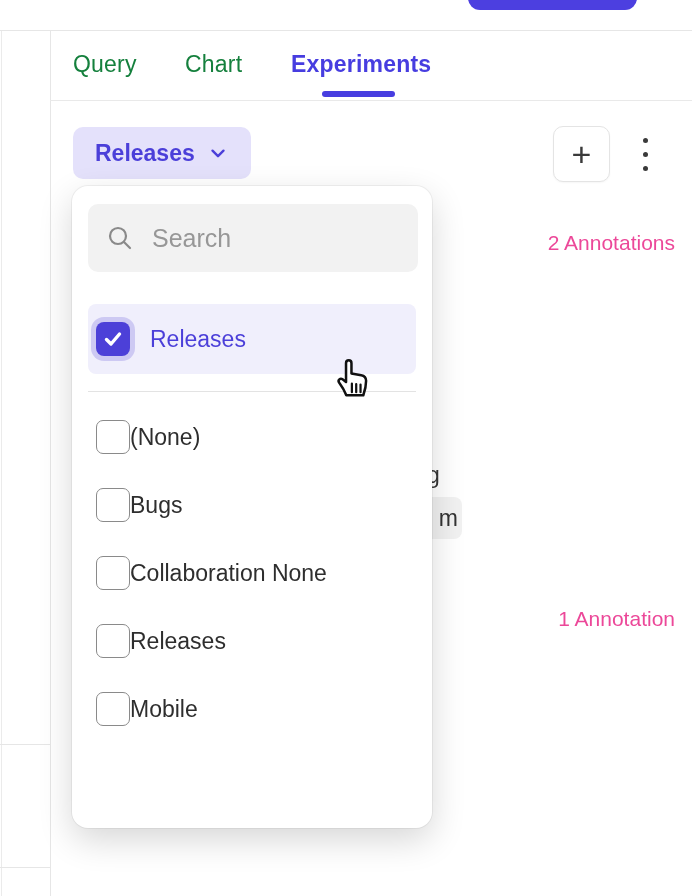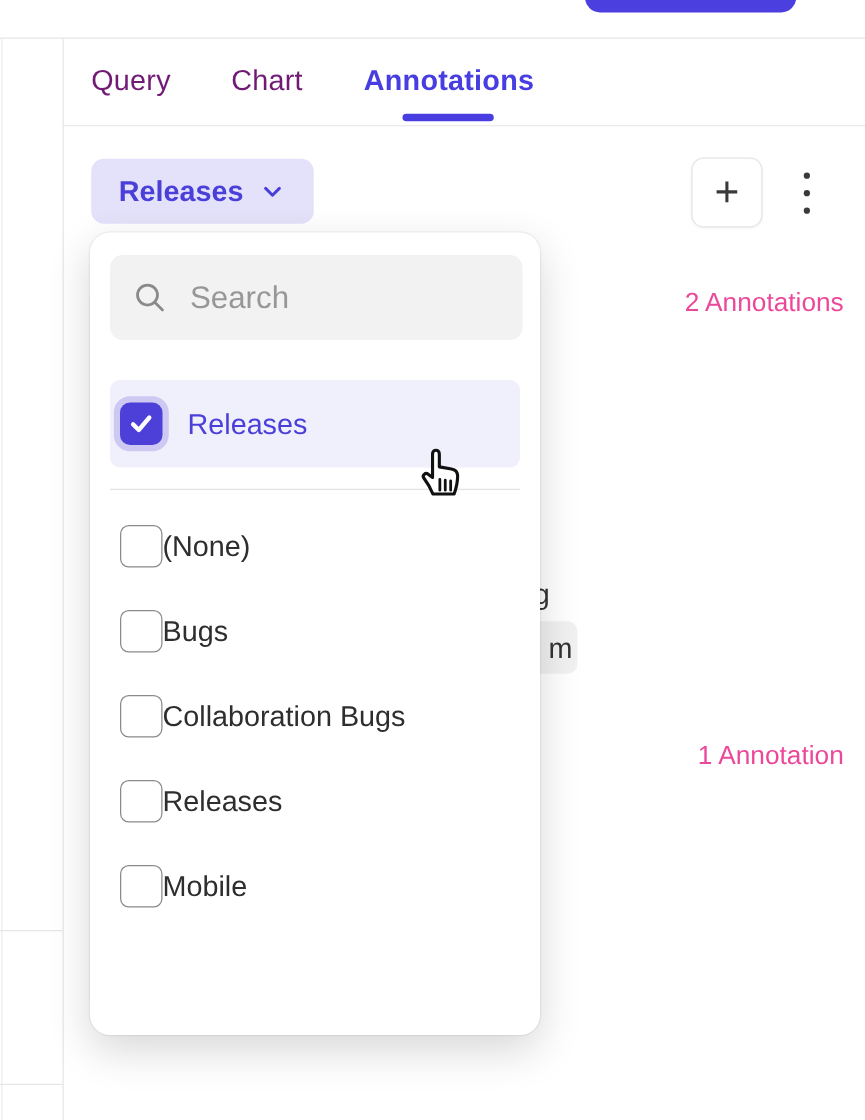--- a/index.html
+++ b/index.html
@@ -16,21 +16,21 @@
   .top-divider { position:absolute; left:0; top:30px; width:692px; height:1px; background:#e6e6e6; }
 
   
   .rail-border-outer { position:absolute; left:1px; top:31px; width:1px; height:865px; background:#ebebeb; }
   .rail-border-inner { position:absolute; left:50px; top:31px; width:1px; height:865px; background:#e6e6e6; }
   .rail-line { position:absolute; left:0; width:50px; height:1px; background:#e6e6e6; }
   .rail-line.l1 { top:744px; }
   .rail-line.l2 { top:867px; }
 
   
-  .tab { position:absolute; top:50px; font-size:23px; line-height:28px; color:#701a75; cursor:pointer; letter-spacing:.2px; }
+  .tab { position:absolute; top:50px; font-size:23px; line-height:28px; color:#15803d; cursor:pointer; letter-spacing:.2px; }
   .tab.query { left:73px; }
   .tab.chart { left:185px; }
   .tab.annotations { left:291px; color:#473de0; font-weight:700; }
   .tab-underline { position:absolute; left:322px; top:91px; width:73px; height:6px; border-radius:3px; background:#473de0; }
   .tabs-divider { position:absolute; left:50px; top:100px; width:642px; height:1px; background:#e9e9e9; }
 
   
   .filter-btn {
     position:absolute; left:73px; top:127px; height:52px; padding:0 22px;
     display:flex; align-items:center; gap:12px;
@@ -44,21 +44,21 @@
     font-size:34px; font-weight:400; color:#3a3a3a; line-height:52px; text-align:center;
     font-family:"Liberation Sans", sans-serif;
   }
   .kebab { position:absolute; left:633px; top:128px; width:24px; height:52px; cursor:pointer;
     display:flex; flex-direction:column; align-items:center; justify-content:center; gap:9px; }
   .kebab i { width:5px; height:5px; border-radius:50%; background:#3a3a3a; }
 
   
   .count { position:absolute; right:17px; font-size:21px; font-weight:400; color:#ec4899; z-index:1; }
   .count.c2 { top:231px; }
-  .count.c1 { top:593px; }
+  .count.c1 { top:607px; }
   .frag-g { position:absolute; left:427px; top:462px; font-size:23px; color:#333; z-index:1; }
   .frag-pill {
     position:absolute; left:402px; top:497px; width:60px; height:42px;
     background:#f1f1f1; border-radius:8px; z-index:1;
     display:flex; align-items:center; justify-content:flex-end; padding-right:4px;
     font-size:23px; color:#333;
   }
 
   
   .dropdown {
@@ -111,21 +111,21 @@
 <button class="top-btn"></button>
 <div class="top-divider"></div>
 
 <div class="rail-border-outer"></div>
 <div class="rail-border-inner"></div>
 <div class="rail-line l1"></div>
 <div class="rail-line l2"></div>
 
 <div class="tab query">Query</div>
 <div class="tab chart">Chart</div>
-<div class="tab annotations">Annotations</div>
+<div class="tab annotations">Experiments</div>
 <div class="tab-underline"></div>
 <div class="tabs-divider"></div>
 
 <button class="filter-btn">
   <span class="lbl">Releases</span>
   <span style="display:flex;">
     <svg width="22" height="22" viewBox="0 0 24 24" fill="none">
         <path d="M6 9.5l6 6 6-6" stroke="#4b3fd9" stroke-width="2.6" stroke-linecap="round" stroke-linejoin="round"></path>
       </svg>
   </span>
@@ -169,21 +169,21 @@
     <div class="opt-row">
       <span class="cb"></span>
       <span class="lbl">(None)</span>
     </div>
     <div class="opt-row">
       <span class="cb"></span>
       <span class="lbl">Bugs</span>
     </div>
     <div class="opt-row">
       <span class="cb"></span>
-      <span class="lbl">Collaboration Bugs</span>
+      <span class="lbl">Collaboration None</span>
     </div>
     <div class="opt-row">
       <span class="cb"></span>
       <span class="lbl">Releases</span>
     </div>
     <div class="opt-row">
       <span class="cb"></span>
       <span class="lbl">Mobile</span>
     </div>
   </div>

